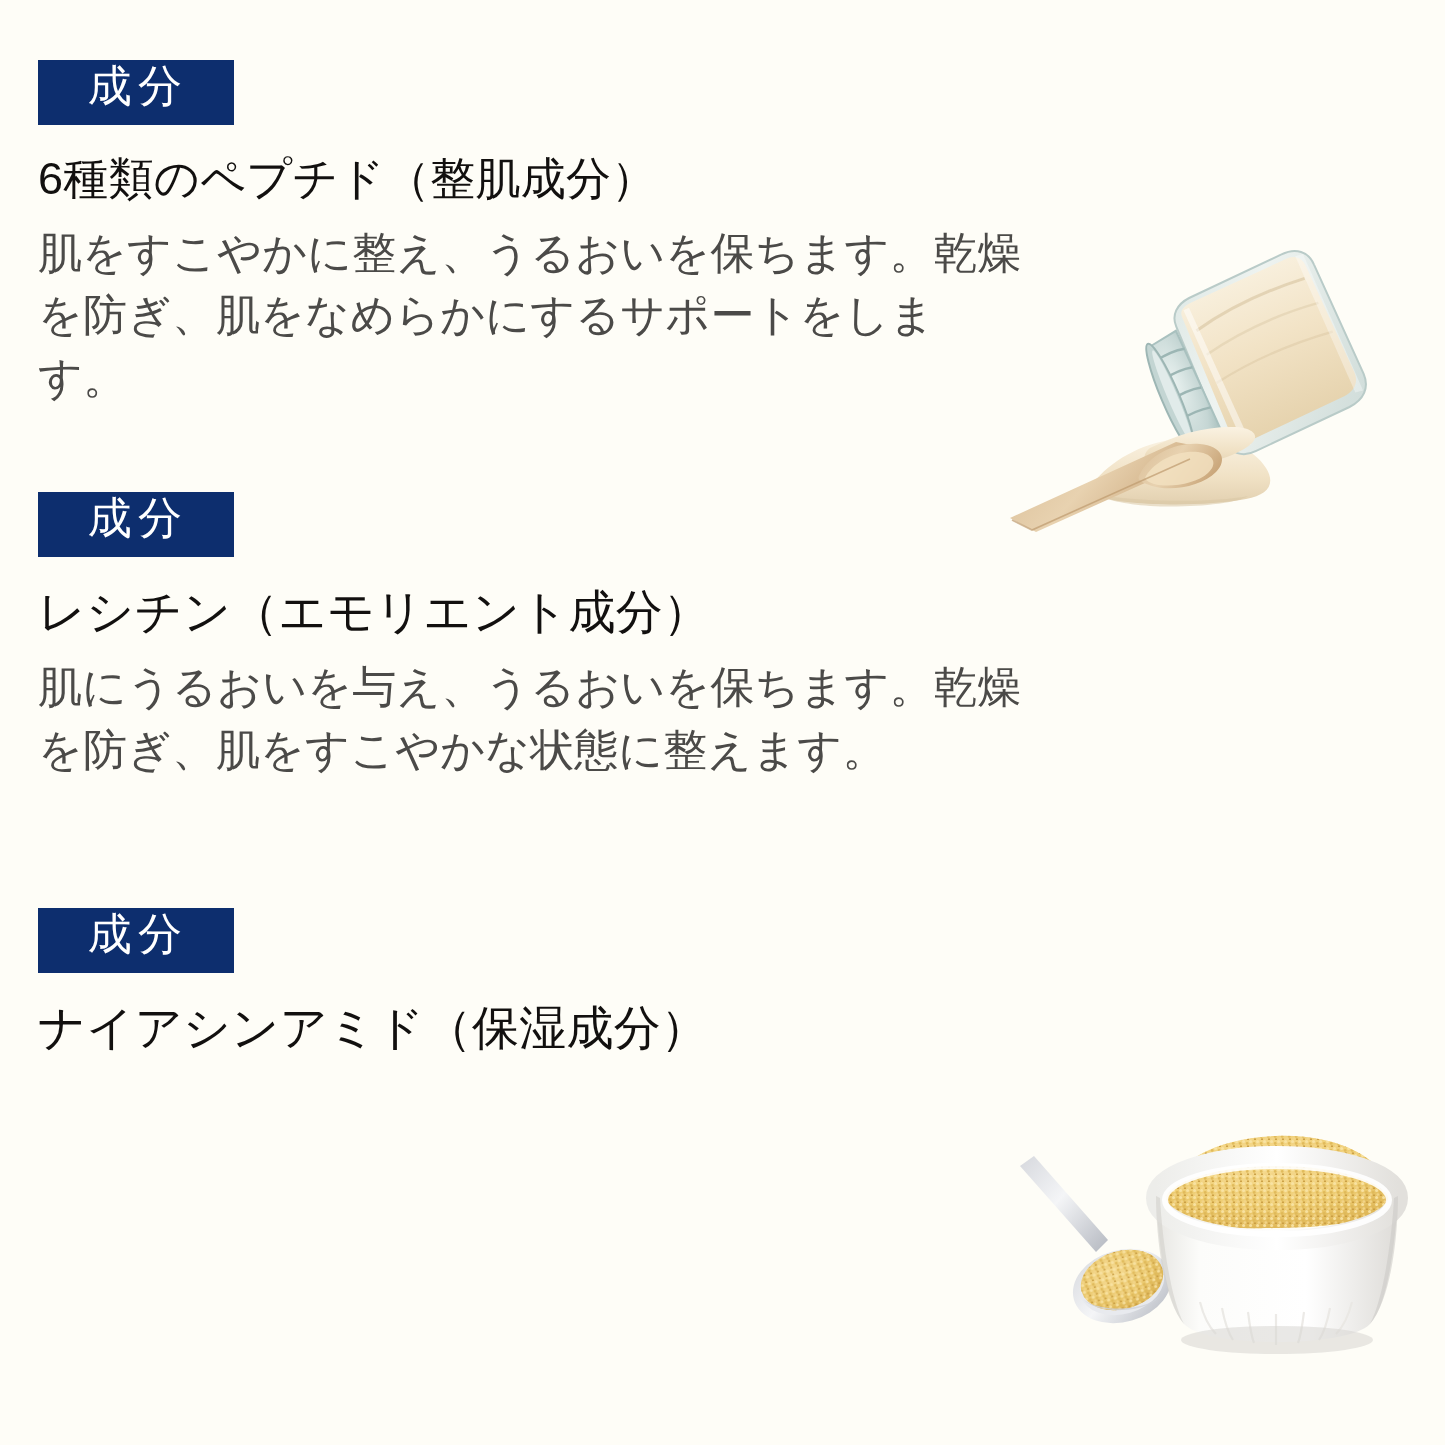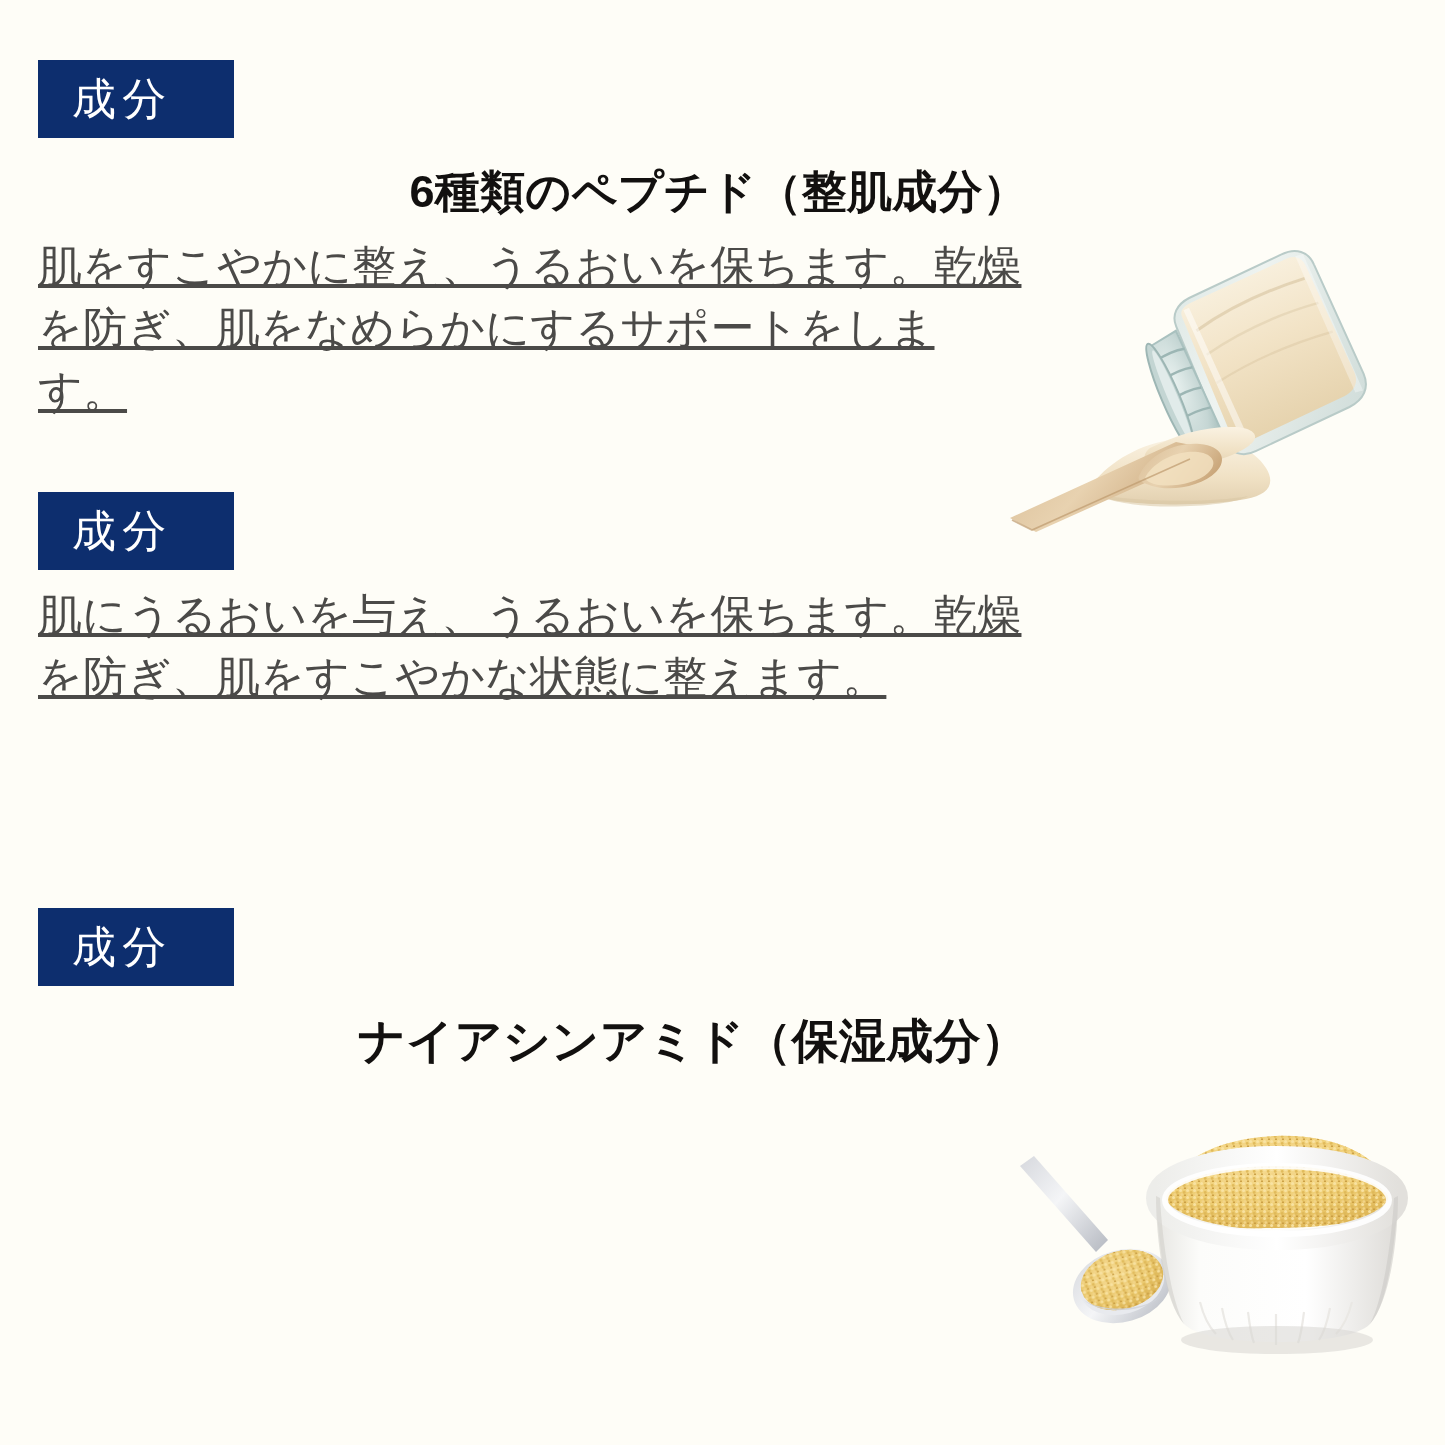--- a/index.html
+++ b/index.html
@@ -42,47 +42,46 @@
 
   
   .badge {
     display: inline-block;
     background: #0d2e6e;
     color: #ffffff;
     font-size: 44px;
     line-height: 1;
     font-weight: 400;
     letter-spacing: 0.14em;
-    padding: 17px 30px 17px 34px;
+    padding: 4px 30px 17px 34px;
+    text-align: center;
     min-width: 196px;
   }
 
   
   .ingredient-title {
     margin-top: 25px;
     font-size: 47px;
     line-height: 1.28;
     color: #12100f;
-    font-weight: 700;
+    font-weight: 400;
     letter-spacing: 0.005em;
     white-space: nowrap;
-    text-align: right;
   }
   #section-0 .ingredient-title { font-size: 45px; }
 
   
   .ingredient-desc {
     margin-top: 14px;
     font-size: 44px;
     line-height: 1.42;
     color: #4b4a48;
     font-weight: 400;
     letter-spacing: 0.0em;
     width: 985px;
-    text-decoration: underline;
   }
 
   
   .visual {
     position: absolute;
     pointer-events: none;
   }
 
   
   #visual-peptide-jar { left: 1000px; top: 176px; width: 430px; height: 300px; }
@@ -167,20 +166,21 @@
           <path d="M146 240 C156 224 178 214 198 216 C214 218 218 228 208 237 C196 248 170 252 154 248 C146 245 144 243 146 240 Z" fill="#f2e1c0" opacity="0.85"></path>
           <path d="M12 284 L32 294 L190 223" stroke="#bd9a6d" stroke-width="1.6" fill="none" opacity="0.7"></path>
         </g>
       </svg>
     </div>
   </div>
 
   <div class="section" id="section-1">
     <div class="text-col">
       <div class="badge">成分</div>
+      <div class="ingredient-title">レシチン（エモリエント成分）</div>
       <div class="ingredient-desc">肌にうるおいを与え、うるおいを保ちます。乾燥を防ぎ、肌をすこやかな状態に整えます。</div>
     </div>
 
     <div class="visual" id="visual-lecithin-bowl">
       <svg viewBox="0 0 420 250" xmlns="http://www.w3.org/2000/svg" aria-hidden="true">
         <defs>
           <linearGradient id="bowlOuter" x1="0" y1="0" x2="1" y2="0">
             <stop offset="0%" stop-color="#e7e6e2"></stop>
             <stop offset="18%" stop-color="#fcfcfa"></stop>
             <stop offset="62%" stop-color="#ffffff"></stop>

